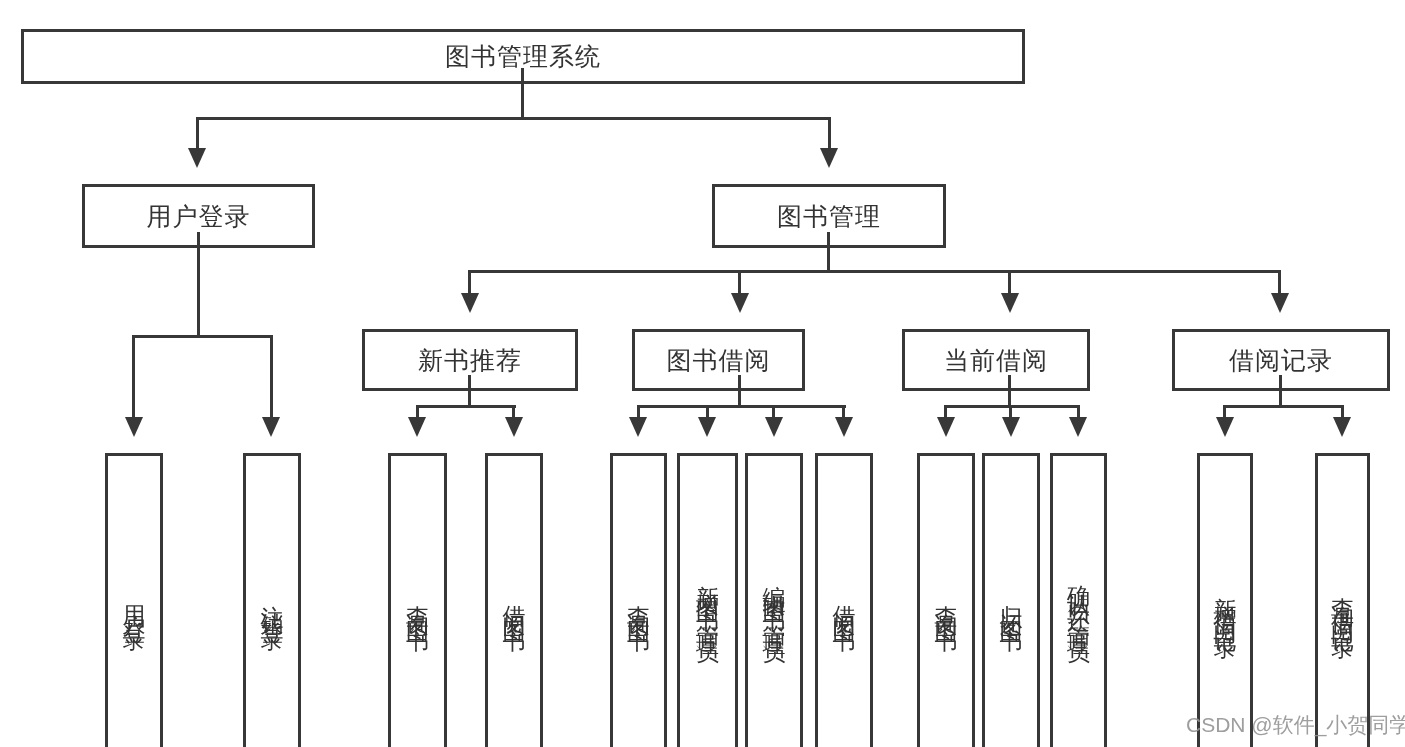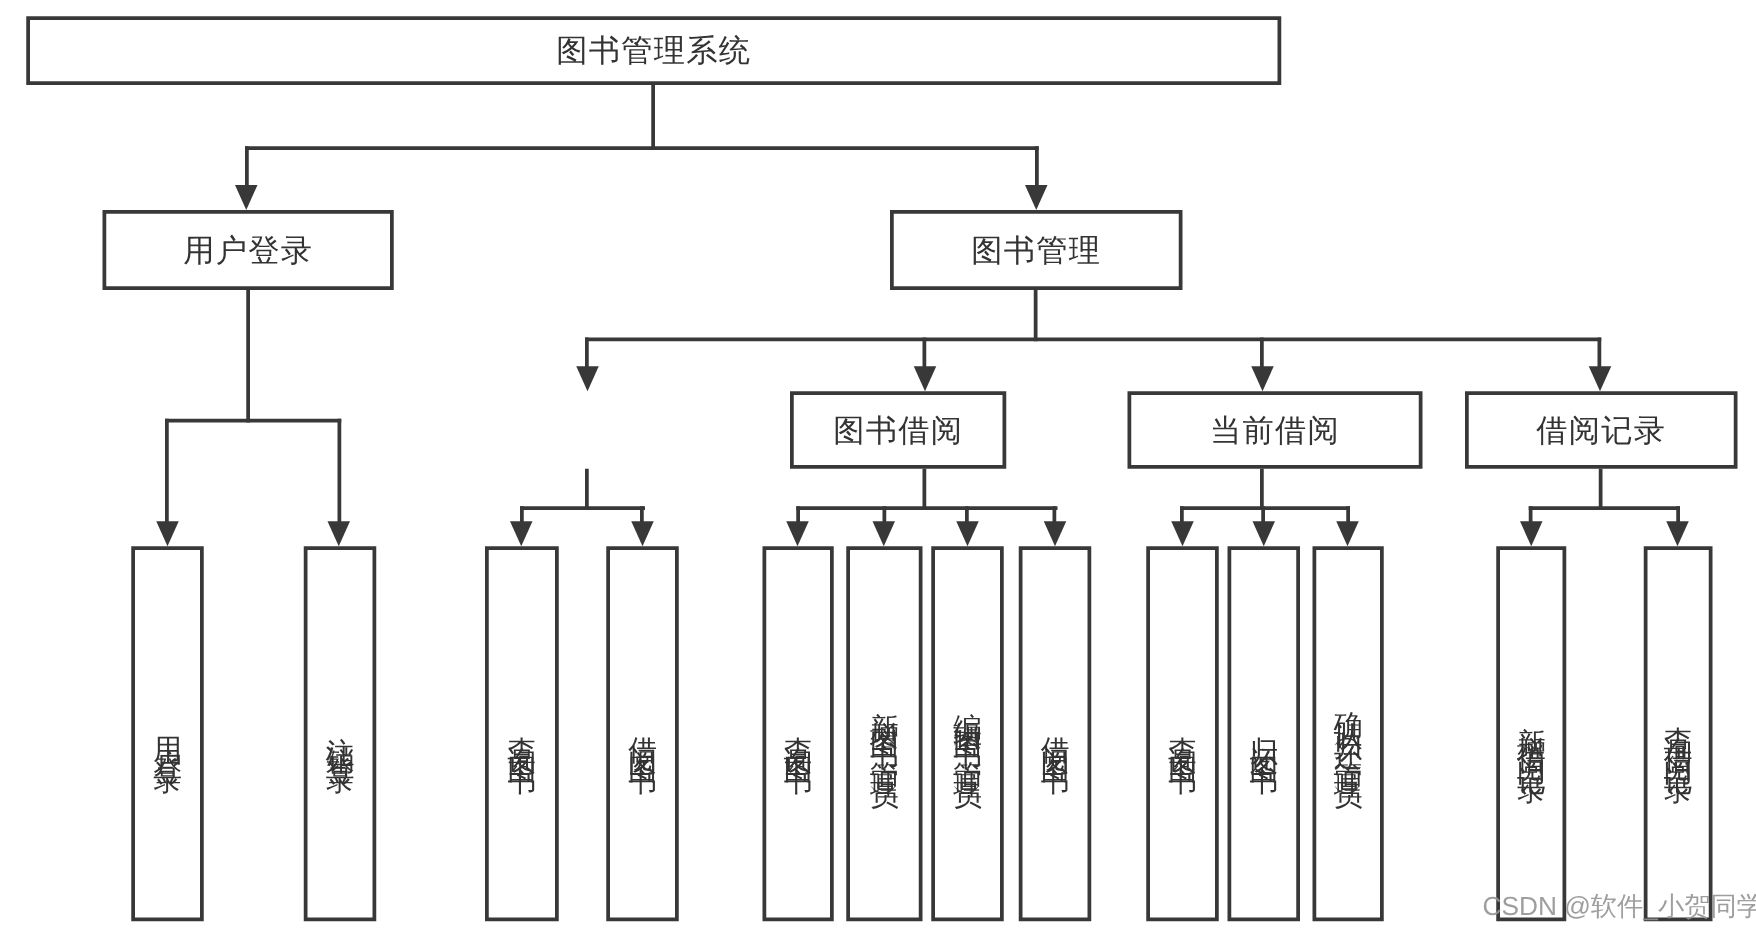--- a/index.html
+++ b/index.html
@@ -17,20 +17,21 @@
   }
   .node {
     position: absolute;
     box-sizing: border-box;
     border: 3px solid #383838;
     background: #ffffff;
     display: flex;
     align-items: center;
     justify-content: center;
     color: #333333;
+    margin-top: 16px;
   }
   .hnode {
     font-size: 25px;
     letter-spacing: 1px;
     white-space: nowrap;
   }
   .vnode {
     top: 437px;
     height: 300px;
   }
@@ -104,24 +105,27 @@
   <div class="hl" style="left:468px;top:270px;width:813px"></div>
   <div class="vl" style="left:468px;top:270px;height:25px"></div>
   <div class="ar" style="left:461px;top:293px"></div>
   <div class="vl" style="left:738px;top:270px;height:25px"></div>
   <div class="ar" style="left:731px;top:293px"></div>
   <div class="vl" style="left:1008px;top:270px;height:25px"></div>
   <div class="ar" style="left:1001px;top:293px"></div>
   <div class="vl" style="left:1278px;top:270px;height:25px"></div>
   <div class="ar" style="left:1271px;top:293px"></div>
 
+  <div class="node hnode" style="left:362px;top:313px;width:216px;height:62px">
+    <span>新书推荐</span>
+  </div>
   <div class="node hnode" style="left:632px;top:313px;width:173px;height:62px">
     <span>图书借阅</span>
   </div>
-  <div class="node hnode" style="left:902px;top:313px;width:236px;height:62px">
+  <div class="node hnode" style="left:902px;top:313px;width:188px;height:62px">
     <span>当前借阅</span>
   </div>
   <div class="node hnode" style="left:1172px;top:313px;width:218px;height:62px">
     <span>借阅记录</span>
   </div>
 
   <div class="vl" style="left:468px;top:375px;height:33px"></div>
   <div class="hl" style="left:416px;top:405px;width:100px"></div>
   <div class="vl" style="left:416px;top:405px;height:14px"></div>
   <div class="ar" style="left:408px;top:417px"></div>

